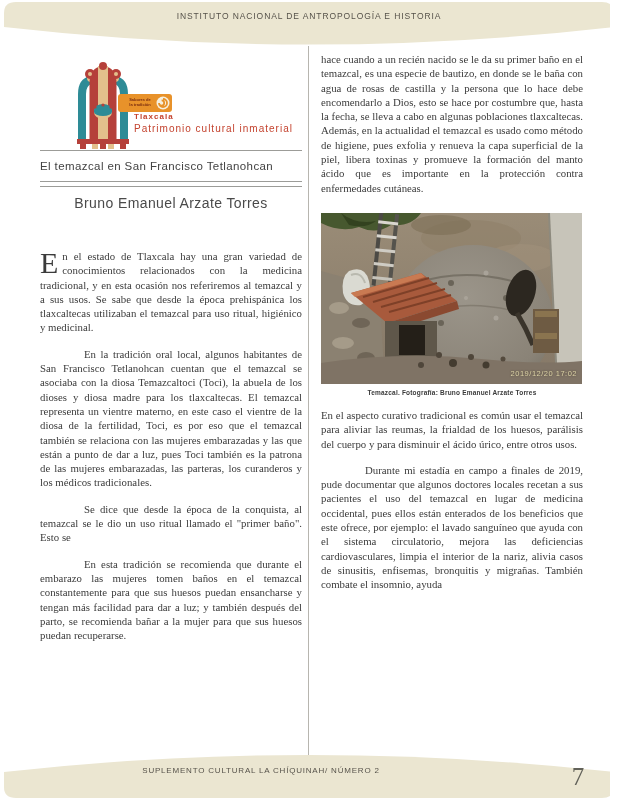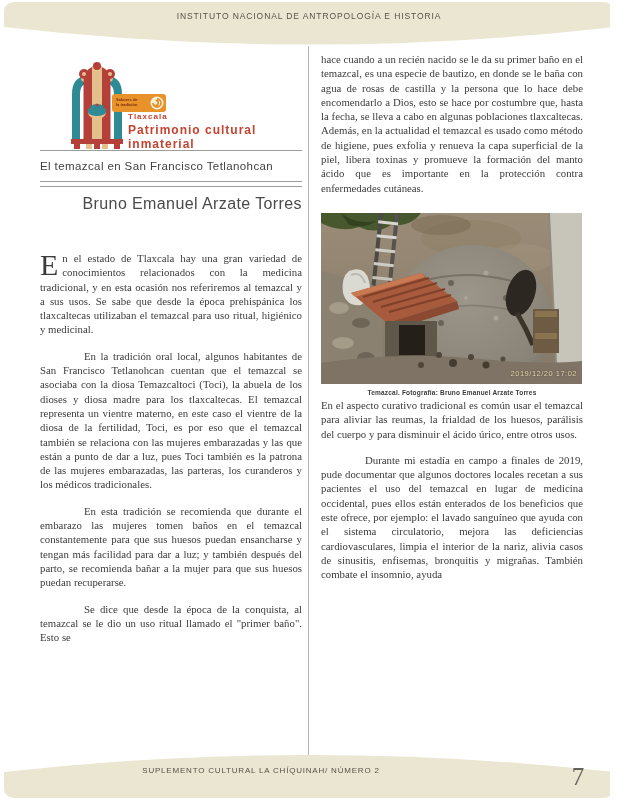--- a/index.html
+++ b/index.html
@@ -11,49 +11,49 @@
   .band-bottom{bottom:0;}
   .header-title{position:absolute;top:11px;left:0;width:618px;text-align:center;
         font-size:8.5px;letter-spacing:.9px;color:#56524a;}
   .footer-title{position:absolute;top:766px;left:0;width:522px;text-align:center;
         font-size:8px;letter-spacing:.8px;color:#56524a;}
   .page-number{position:absolute;top:764px;left:563px;width:30px;text-align:center;
         font-family:"Liberation Serif",serif;font-size:25px;font-weight:normal;color:#62625a;line-height:1;}
   .divider{position:absolute;left:308px;top:46px;width:1px;height:709px;background:#b7b5af;}
 
   
-  .logo{position:absolute;left:58px;top:60px;width:230px;height:90px;}
+  .logo{position:absolute;left:64px;top:60px;width:230px;height:90px;text-align:center;}
   .logo-glyph{position:absolute;left:0;top:0;}
   .ribbon{position:absolute;left:54px;top:34px;width:54px;height:18px;background:#e8922a;
         border-radius:3px;color:#7a2d10;font-weight:bold;font-size:4px;line-height:5px;
         padding:3px 14px 0 4px;box-sizing:border-box;}
   .ribbon-spiral{position:absolute;right:2px;top:2px;}
   .logo-region{position:absolute;left:70px;top:52px;font-size:8px;font-weight:bold;
         color:#c4432f;letter-spacing:1px;}
-  .logo-tagline{position:absolute;left:70px;top:63px;font-size:12px;font-weight:bold;
+  .logo-tagline{position:absolute;left:70px;top:63px;font-size:10px;font-weight:normal;
         color:#c4432f;letter-spacing:1px;}
 
   
   .col-left{position:absolute;left:40px;top:150px;width:262px;}
   .col-right{position:absolute;left:321px;top:52px;width:262px;}
   .rule{height:1px;background:#9c9c98;}
   .double-rule{margin-top:9px;height:4px;border-top:1px solid #9c9c98;border-bottom:1px solid #9c9c98;}
   .article-title{margin-top:9px;text-align:left;font-size:11.5px;letter-spacing:.4px;color:#434343;}
-  .author{margin-top:8px;text-align:right;font-size:16px;letter-spacing:.4px;color:#4a4a4a;}
+  .author{margin-top:8px;text-align:center;font-size:14px;letter-spacing:.4px;color:#4a4a4a;}
   .p{margin:0 0 12px 0;text-align:justify;font-size:10.8px;line-height:14.3px;color:#3b3b3b;font-family:Liberation Serif, serif;}
   .p.first{margin-top:38px;}
   .indent{text-indent:44px;}
   .dropcap{float:left;font-size:30px;line-height:25px;margin:1px 4px 0 0;color:#3b3b3b;}
 
   
   .photo{position:relative;width:261px;height:171px;margin-top:18px;overflow:hidden;}
   .photo-timestamp{position:absolute;right:5px;bottom:6px;font-size:7.5px;color:#ddd3a6;
         letter-spacing:.5px;text-shadow:0 0 2px rgba(60,50,40,.7);}
   .caption{margin-top:5px;text-align:center;font-size:6.5px;font-weight:bold;color:#3a3a3a;letter-spacing:.2px;}
-  .rc-p2{margin-top:2px;}
+  .rc-p2{margin-top:12px;}
 </style>
 </head>
 <body>
 
 <div class="page">
 
   <svg class="band band-top" width="618" height="64" viewBox="0 0 618 64" aria-hidden="true">
     <path d="M16 2 L602 2 Q614 2 614 13 L614 27 Q309 62 4 27 L4 13 Q4 2 16 2 Z" fill="#ebe6d1"></path>
   </svg>
   <div class="header-title">INSTITUTO NACIONAL DE ANTROPOLOGÍA E HISTORIA</div>
@@ -109,22 +109,22 @@
   </div>
 
   <div class="col-left">
     <div class="rule"></div>
     <div class="article-title">El temazcal en San Francisco Tetlanohcan</div>
     <div class="double-rule"></div>
     <div class="author">Bruno Emanuel Arzate Torres</div>
 
     <p class="p first"><span class="dropcap">E</span><span>n el estado de Tlaxcala hay una gran variedad de conocimientos relacionados con la medicina tradicional, y en esta ocasión nos referiremos al temazcal y a sus usos. Se sabe que desde la época prehispánica los tlaxcaltecas utilizaban el temazcal para uso ritual, higiénico y medicinal.</span></p>
     <p class="p indent">En la tradición oral local, algunos habitantes de San Francisco Tetlanohcan cuentan que el temazcal se asociaba con la diosa Temazcaltoci (Toci), la abuela de los dioses y diosa madre para los tlaxcaltecas. El temazcal representa un vientre materno, en este caso el vientre de la diosa de la fertilidad, Toci, es por eso que el temazcal también se relaciona con las mujeres embarazadas y las que están a punto de dar a luz, pues Toci también es la patrona de las mujeres embarazadas, las parteras, los curanderos y los médicos tradicionales.</p>
+    <p class="p indent">Se dice que desde la época de la conquista, al temazcal se le dio un uso ritual llamado el "primer baño". Esto se</p>
     <p class="p indent">En esta tradición se recomienda que durante el embarazo las mujeres tomen baños en el temazcal constantemente para que sus huesos puedan ensancharse y tengan más facilidad para dar a luz; y también después del parto, se recomienda bañar a la mujer para que sus huesos puedan recuperarse.</p>
-    <p class="p indent">Se dice que desde la época de la conquista, al temazcal se le dio un uso ritual llamado el "primer baño". Esto se</p>
   </div>
 
   <div class="col-right">
     <p class="p">hace cuando a un recién nacido se le da su primer baño en el temazcal, es una especie de bautizo, en donde se le baña con agua de rosas de castilla y la persona que lo hace debe encomendarlo a Dios, esto se hace por costumbre que, hasta la fecha, se lleva a cabo en algunas poblaciones tlaxcaltecas. Además, en la actualidad el temazcal es usado como método de higiene, pues exfolia y renueva la capa superficial de la piel, libera toxinas y promueve la formación del manto ácido que es importante en la protección contra enfermedades cutáneas.</p>
 
     <div class="photo">
       <svg width="261" height="171" viewBox="0 0 261 171" aria-hidden="true">
 
         <defs>
           <linearGradient id="wall" x1="0" y1="0" x2="0" y2="1">

